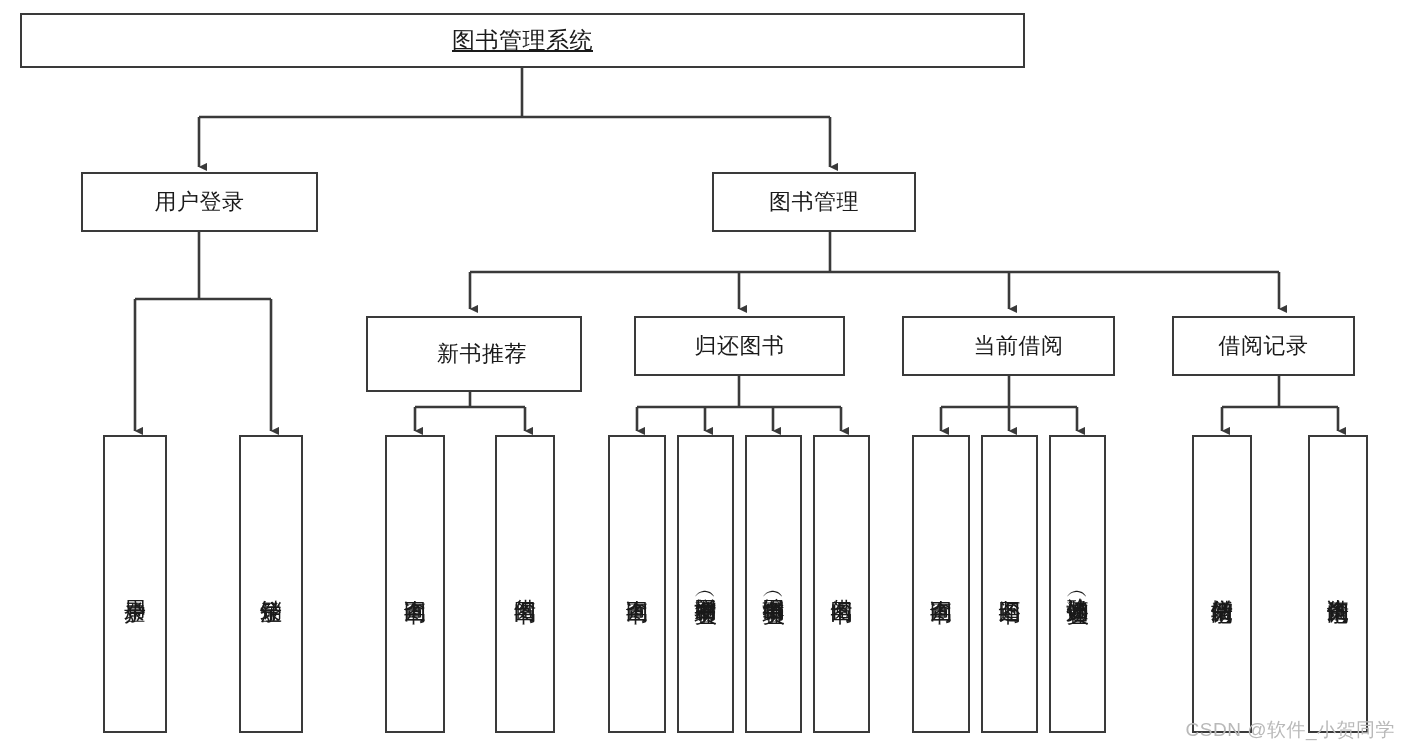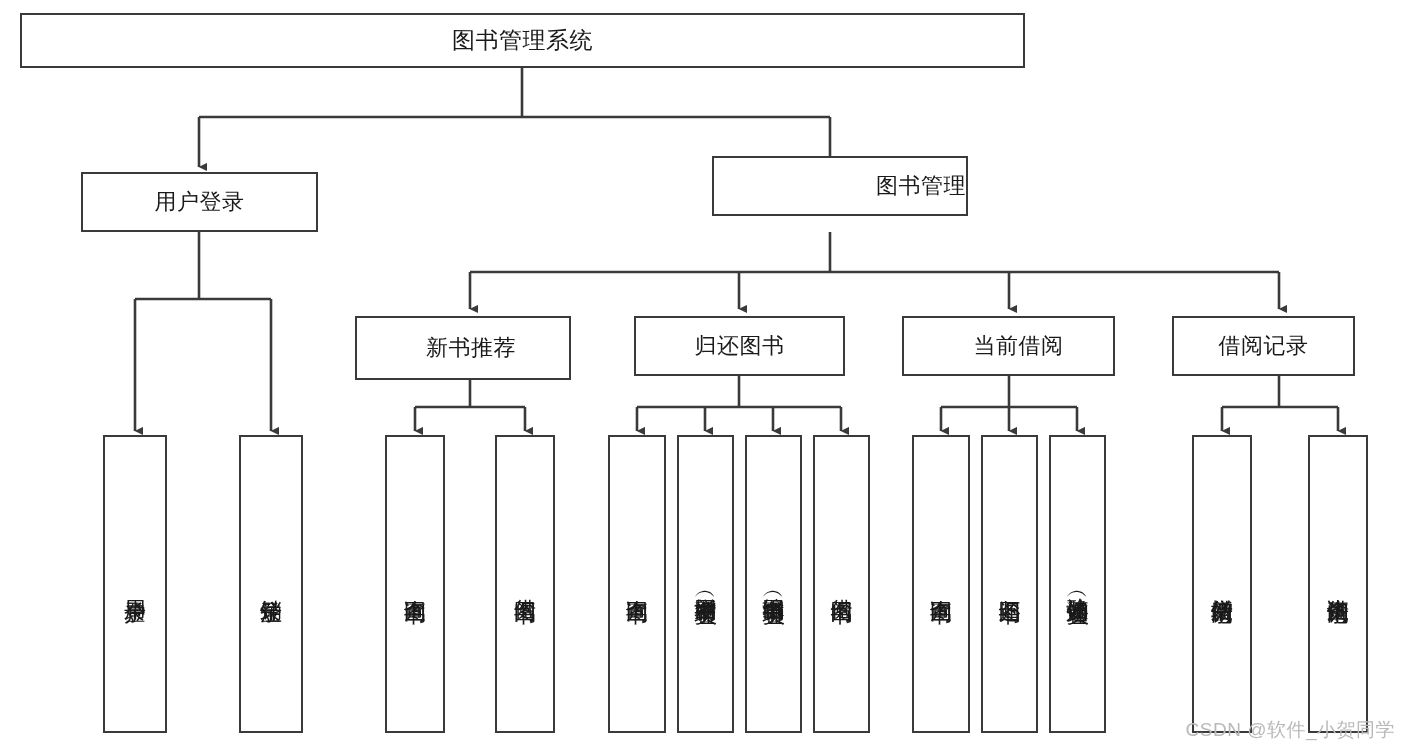--- a/index.html
+++ b/index.html
@@ -39,20 +39,21 @@
     text-align: center;
     line-height: 1.12;
     letter-spacing: 0.5px;
     white-space: nowrap;
   }
   .h-node .node-label {
     font-size: 22px;
   }
   .h-root .node-label {
     font-size: 23px;
+    text-decoration: underline;
   }
   .v-node {
     align-items: center;
     justify-content: center;
   }
   .v-node .node-label {
     writing-mode: vertical-rl;
     text-orientation: upright;
     font-size: 22px;
     line-height: 1.18;
@@ -128,25 +129,25 @@
     </g>
   </svg>
 
   <div class="node-box h-node h-root" style="left:20px; top:13px; width:1005px; height:55px;">
     <span class="node-label">图书管理系统</span>
   </div>
 
   <div class="node-box h-node" style="left:81px; top:172px; width:237px; height:60px;">
     <span class="node-label">用户登录</span>
   </div>
-  <div class="node-box h-node" style="left:712px; top:156px; width:256px; height:60px;justify-content:flex-end;">
+  <div class="node-box h-node" style="left:712px; top:172px; width:204px; height:60px;">
     <span class="node-label">图书管理</span>
   </div>
 
-  <div class="node-box h-node" style="left:355px; top:316px; width:216px; height:64px;padding-left:16px;">
+  <div class="node-box h-node" style="left:366px; top:316px; width:216px; height:76px;padding-left:16px;">
     <span class="node-label">新书推荐</span>
   </div>
   <div class="node-box h-node" style="left:634px; top:316px; width:211px; height:60px;">
     <span class="node-label">归还图书</span>
   </div>
   <div class="node-box h-node" style="left:902px; top:316px; width:213px; height:60px;padding-left:20px;">
     <span class="node-label">当前借阅</span>
   </div>
   <div class="node-box h-node" style="left:1172px; top:316px; width:183px; height:60px;">
     <span class="node-label">借阅记录</span>

